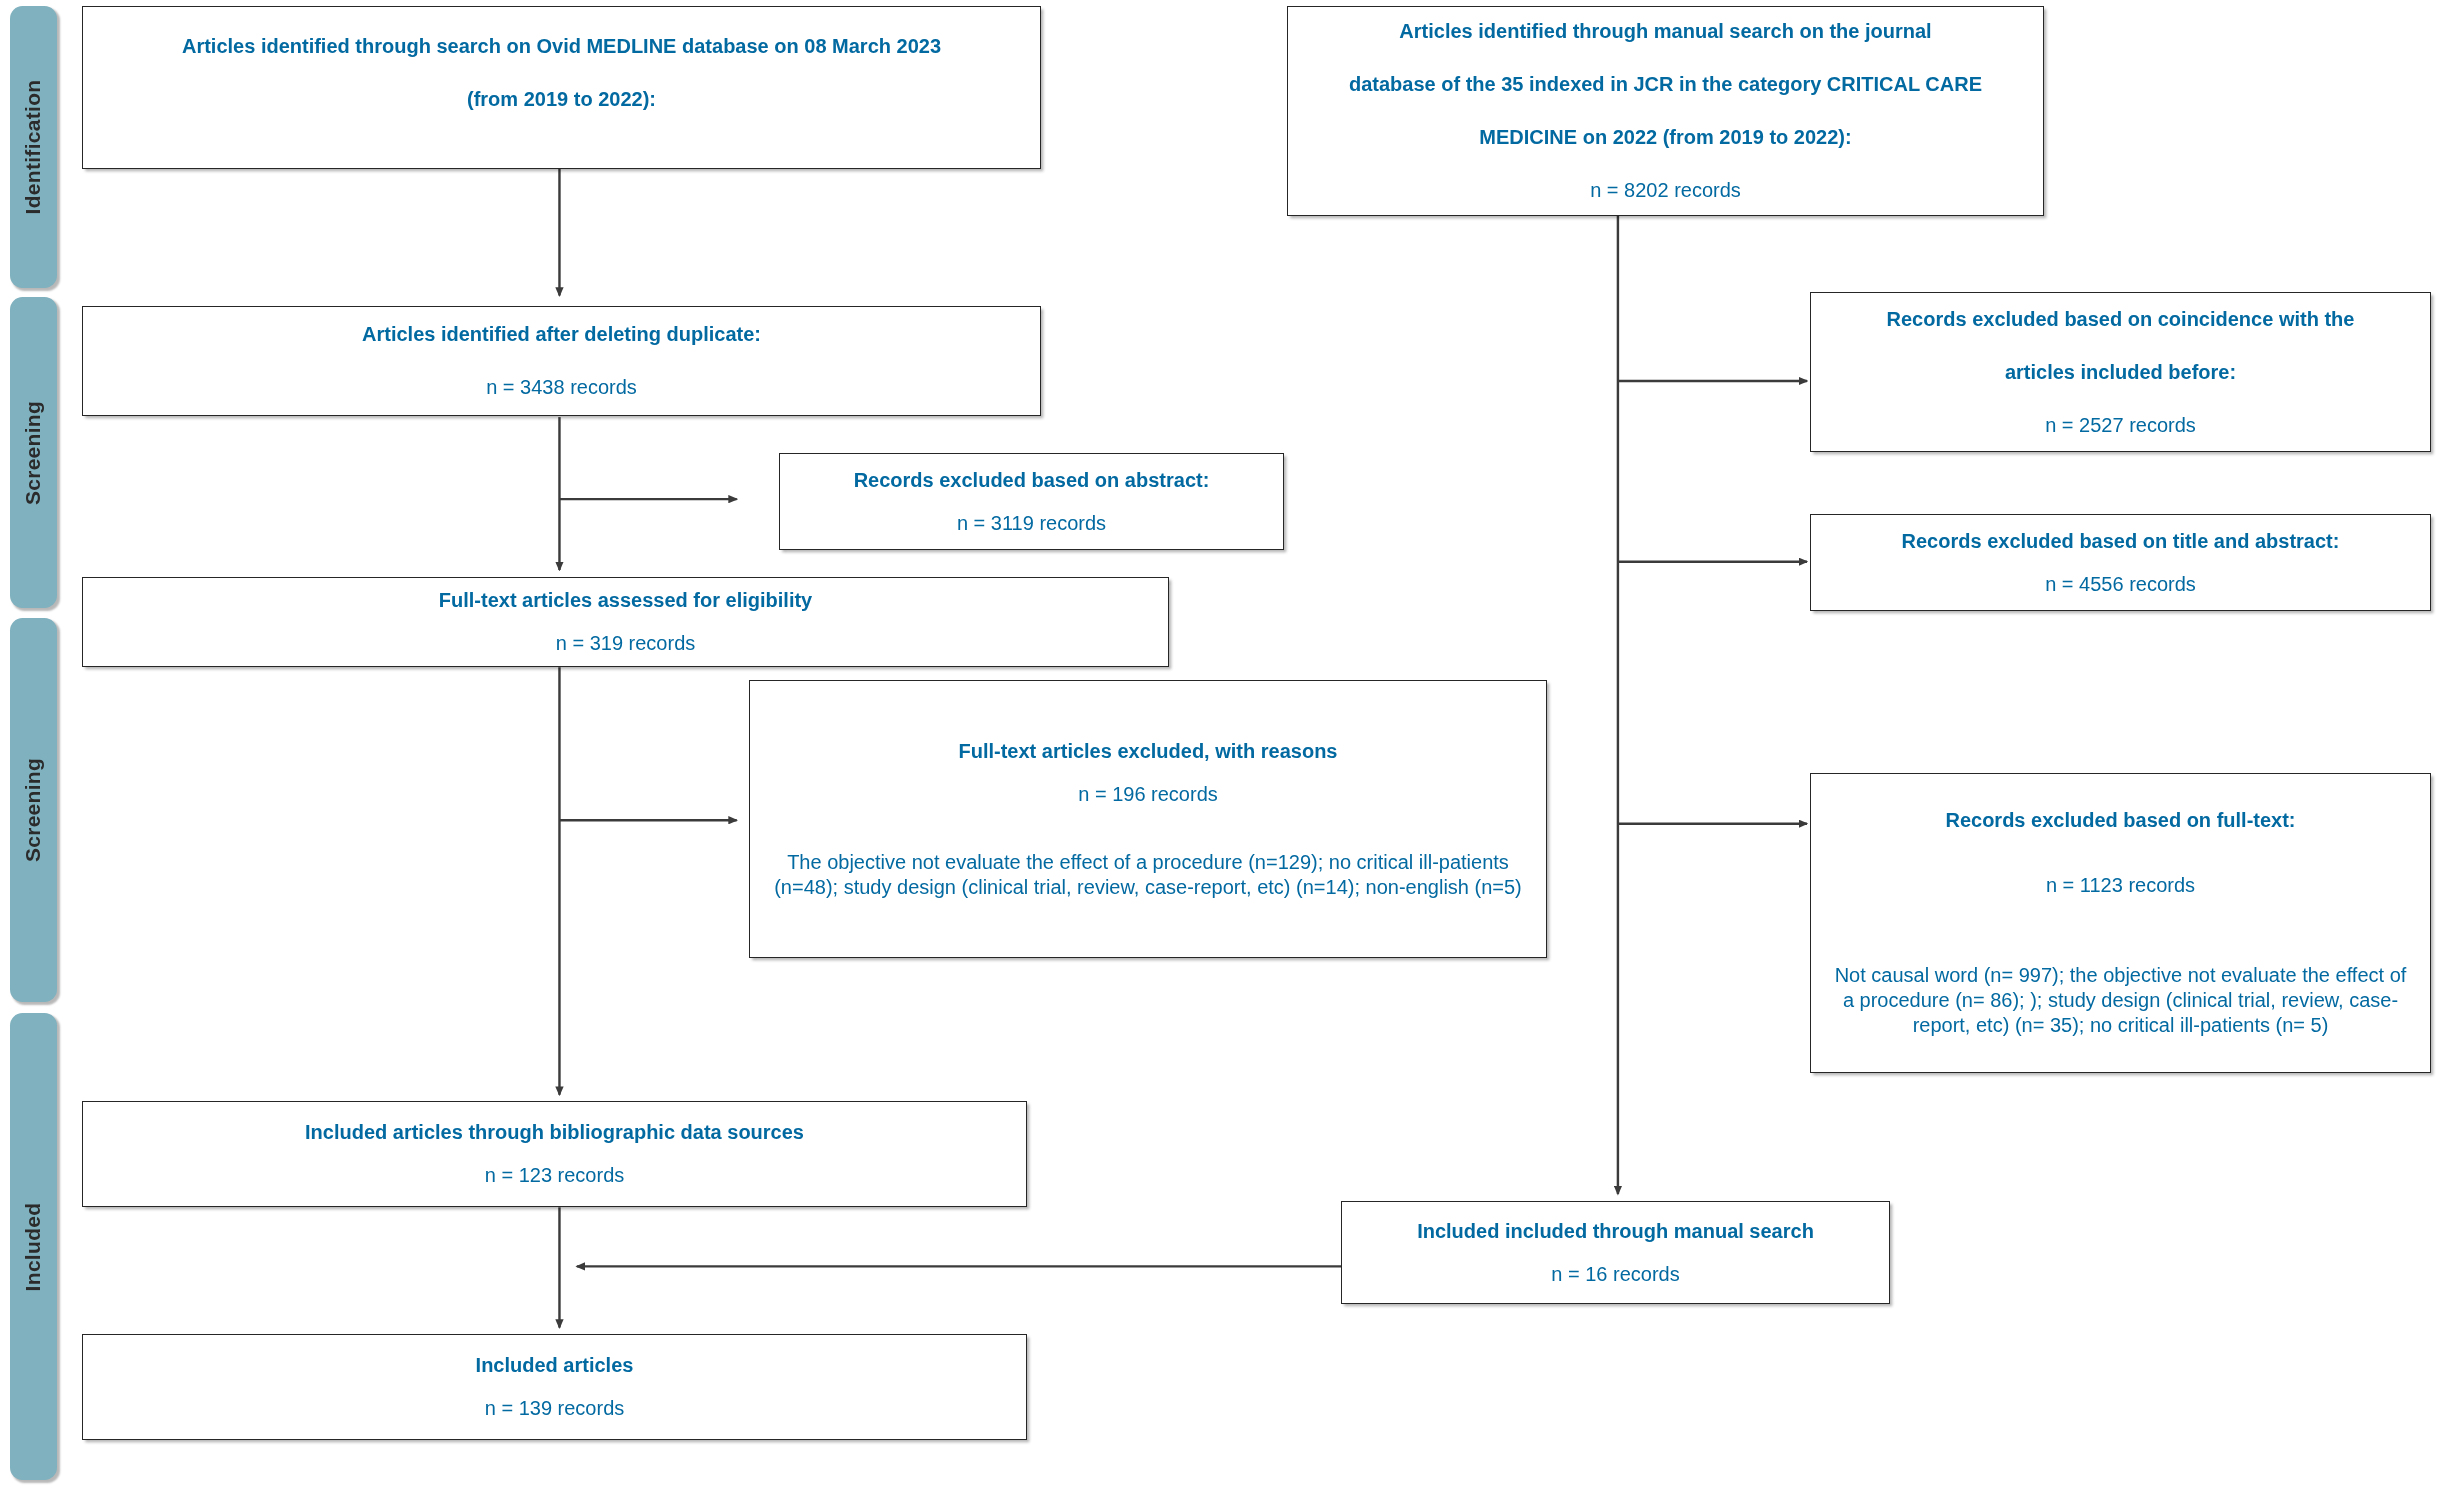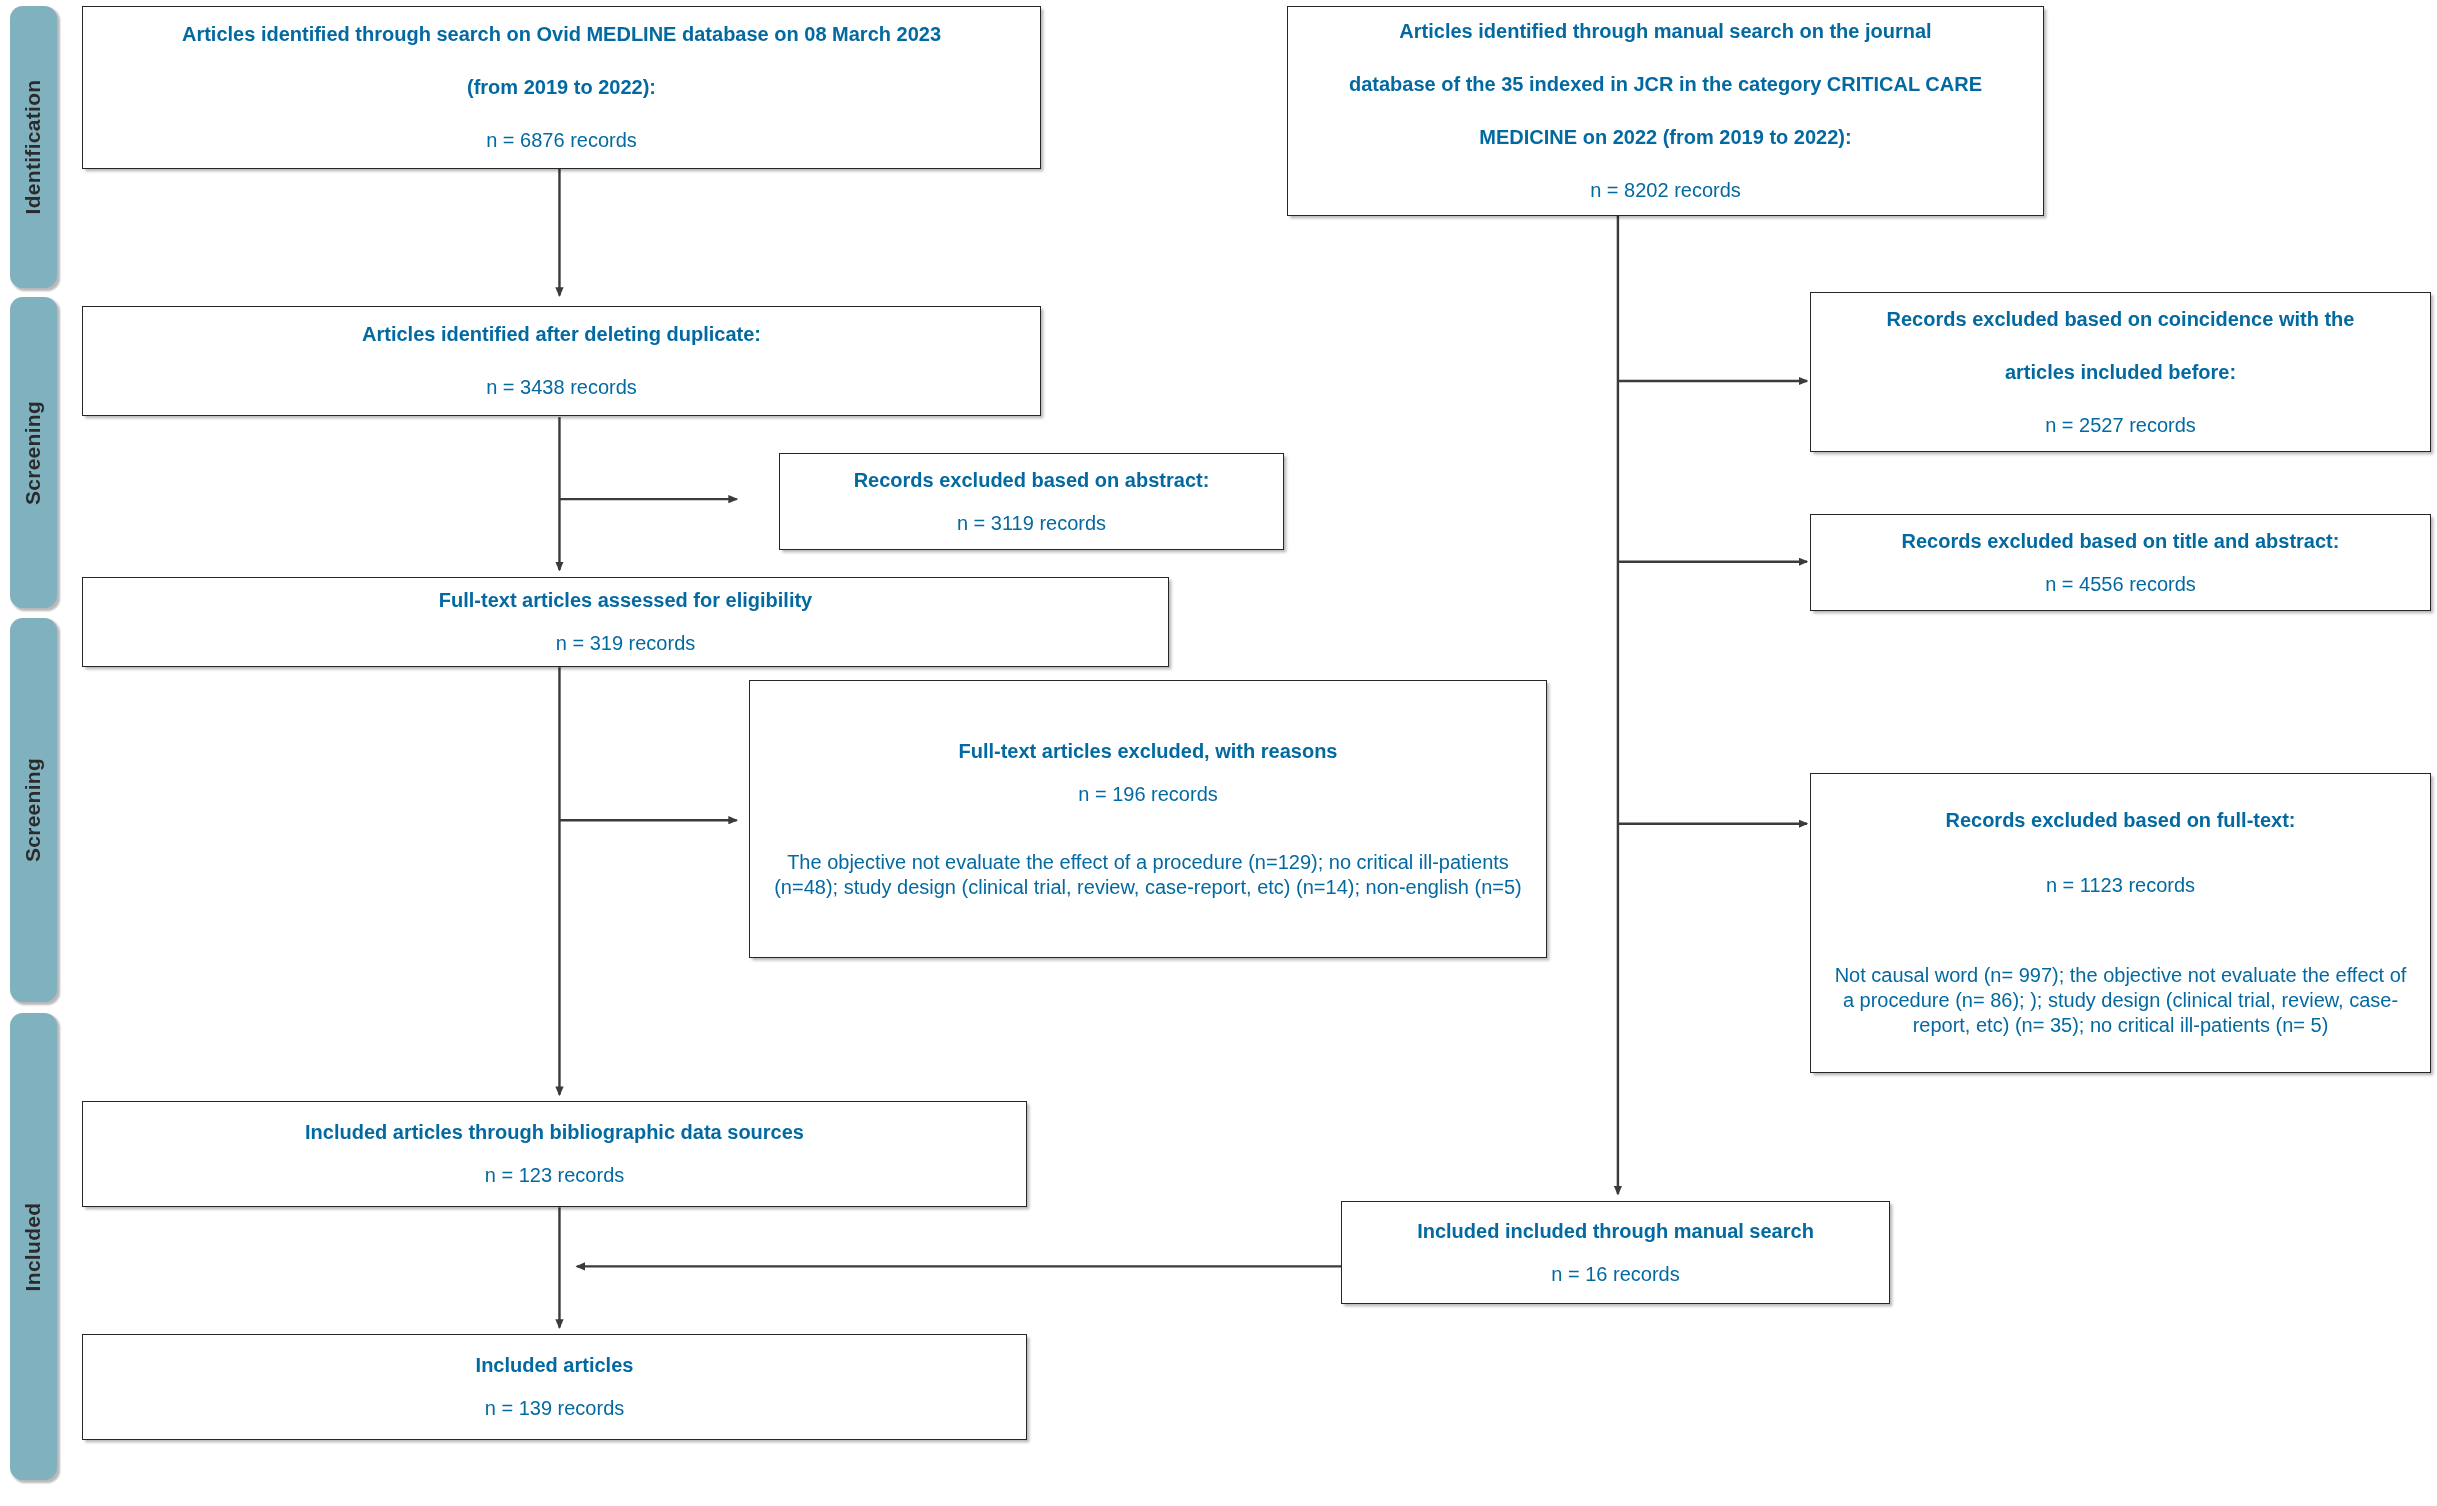--- a/index.html
+++ b/index.html
@@ -124,21 +124,20 @@
 
       <line x1="1930" y1="1822" x2="830" y2="1822" marker-end="url(#arrow)"></line>
     </g>
   </svg>
 
   <div class="flow-box" style="left:82px; top:5.6px; width:959px; height:163px;">
     <p class="ttl">Articles identified through search on Ovid MEDLINE database on 08 March 2023</p>
     <div class="gap-md"></div>
     <p class="ttl">(from 2019 to 2022):</p>
     <div class="gap-md"></div>
-    <p class="num">n = 6876 records</p>
   </div>
 
   <div class="flow-box" style="left:82px; top:306px; width:959px; height:110px;">
     <p class="ttl">Articles identified after deleting duplicate:</p>
     <div class="gap-md"></div>
     <p class="num">n = 3438 records</p>
   </div>
 
   <div class="flow-box" style="left:779px; top:453px; width:505px; height:97px;">
     <p class="ttl">Records excluded based on abstract:</p>

